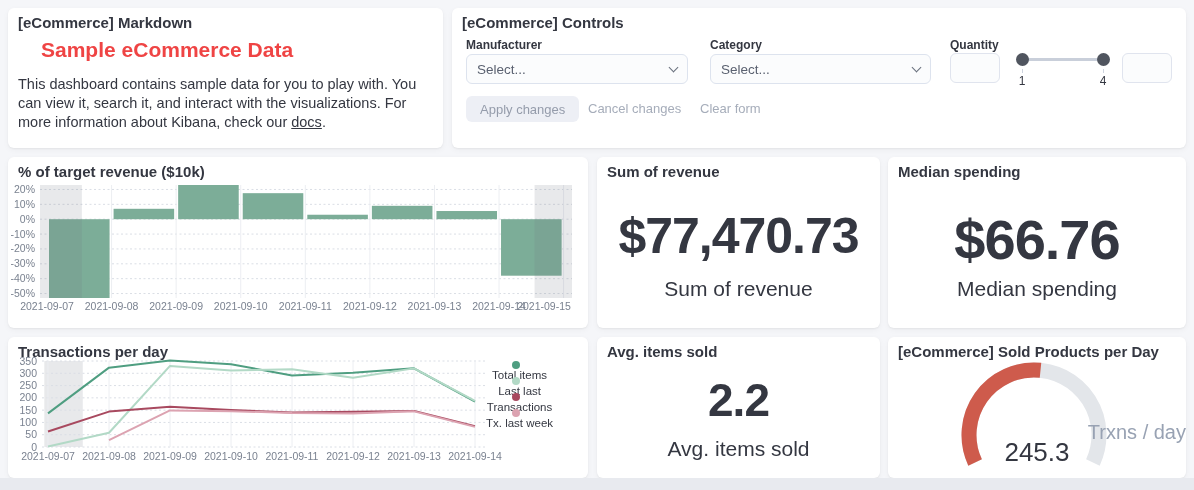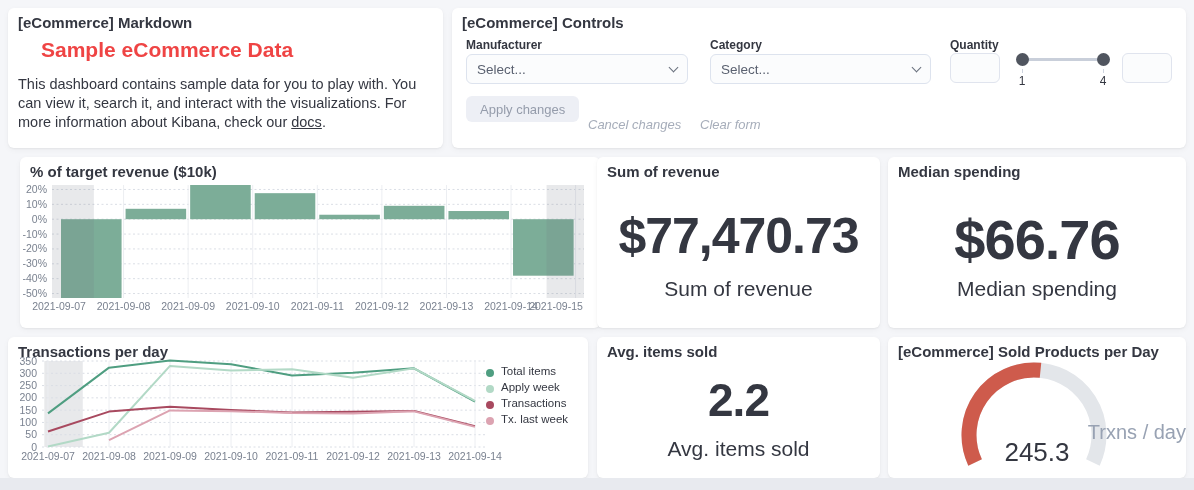--- a/index.html
+++ b/index.html
@@ -16,35 +16,35 @@
   
   .ctl-label { position:absolute; font-size:12px; font-weight:700; color:#343741; }
   .select-box { position:absolute; height:30px; background:#fbfcfd; border:1px solid #dde3ee; border-radius:6px;
                 display:flex; align-items:center; justify-content:space-between; padding:0 10px; cursor:pointer; }
   .select-box .sel-text { font-size:13.5px; color:#5a6170; }
   .chev { width:7px; height:7px; border-right:1.6px solid #69707d; border-bottom:1.6px solid #69707d;
           transform:rotate(45deg); margin-top:-4px; }
   .qty-input { position:absolute; width:50px; height:30px; background:#fbfcfd; border:1px solid #e0e4ee; border-radius:6px; }
   .btn-apply { position:absolute; left:14px; top:88px; height:26px; padding:0 14px; background:#edeff5; border:none;
                border-radius:6px; font-size:13px; color:#959cab; font-family:inherit; cursor:pointer; }
-  .btn-link { position:absolute; top:104px; height:26px; line-height:26px; font-size:13px; color:#a6adba; cursor:pointer;font-style:italic; }
+  .btn-link { position:absolute; top:88px; height:26px; line-height:26px; font-size:13px; color:#a6adba; cursor:pointer; }
   .slider-track { position:absolute; height:3px; background:#c9cfda; border-radius:2px; }
   .slider-handle { position:absolute; width:13px; height:13px; border-radius:50%; background:#50555f; cursor:pointer; }
   .slider-num { position:absolute; font-size:12px; color:#343741; width:20px; text-align:center; }
   .slider-tickmark { position:absolute; width:1px; height:4px; background:#cdd3de; }
   
   .metric-value { position:absolute; left:0; width:100%; text-align:center; font-weight:700; color:#343741; letter-spacing:-1px; }
   .metric-label { position:absolute; left:0; width:100%; text-align:center; color:#343741; }
   
   .gauge-label { position:absolute; left:0; width:100%; text-align:right; font-size:20px; color:#98a2b3; }
   .gauge-value { position:absolute; left:0; width:100%; text-align:center; font-size:26px; color:#343741; }
   
   svg text { font-family:"Liberation Sans", sans-serif; }
   .legend { position:absolute; left:478px; top:24px; }
-  .legend-item { display:flex; align-items:flex-end; height:16px; }
+  .legend-item { display:flex; align-items:center; height:16px;flex-direction:column; }
   .legend-dot { width:8px; height:8px; border-radius:50%; margin-right:7px; flex:none; }
   .legend-text { font-size:11.5px; color:#343741; white-space:nowrap; }
 </style>
 </head>
 <body>
 
 <div id="stage">
 
   <div class="panel" style="left:8px; top:8px; width:435px; height:140px;">
     <div class="ptitle">[eCommerce] Markdown</div>
@@ -76,21 +76,21 @@
     <div class="slider-tickmark" style="left:651px; top:61px;"></div>
     <div class="slider-num" style="left:560px; top:66px;">1</div>
     <div class="slider-num" style="left:641px; top:66px;">4</div>
     <div class="qty-input" style="left:670px; top:45px;"></div>
 
     <button class="btn-apply">Apply changes</button>
     <div class="btn-link" style="left:136px;">Cancel changes</div>
     <div class="btn-link" style="left:248px;">Clear form</div>
   </div>
 
-  <div class="panel" style="left:8px; top:157px; width:580px; height:171px;margin-left:12px;">
+  <div class="panel" style="left:8px; top:157px; width:580px; height:171px;">
     <div class="ptitle">% of target revenue ($10k)</div>
     <svg id="bar-chart" width="580" height="171" viewBox="0 0 580 171">
         <line x1="32" y1="32.46052631578947" x2="564" y2="32.46052631578947" stroke="#dadee5" stroke-width="1" stroke-dasharray="2,2.5"></line>
         <text x="27" y="35.96052631578947" text-anchor="end" font-size="10.5" fill="#7a8290">20%</text>
         <line x1="32" y1="47.328947368421055" x2="564" y2="47.328947368421055" stroke="#dadee5" stroke-width="1" stroke-dasharray="2,2.5"></line>
         <text x="27" y="50.828947368421055" text-anchor="end" font-size="10.5" fill="#7a8290">10%</text>
         <line x1="32" y1="62.19736842105263" x2="564" y2="62.19736842105263" stroke="#dadee5" stroke-width="1" stroke-dasharray="2,2.5"></line>
         <text x="27" y="65.69736842105263" text-anchor="end" font-size="10.5" fill="#7a8290">0%</text>
         <line x1="32" y1="77.06578947368422" x2="564" y2="77.06578947368422" stroke="#dadee5" stroke-width="1" stroke-dasharray="2,2.5"></line>
         <text x="27" y="80.56578947368422" text-anchor="end" font-size="10.5" fill="#7a8290">-10%</text>
@@ -185,21 +185,21 @@
         <path d="M40 94.52 L101 74.61714285714285 L162 69.70285714285714 L223 72.89714285714285 L284 75.6 L345 74.86285714285714 L406 73.88 L467 89.11428571428571 " fill="none" stroke="#a8495f" stroke-width="2" stroke-linejoin="round"></path>
         <path d="M101 103.12 L162 73.38857142857142 L223 74.12571428571428 L284 76.09142857142857 L345 76.58285714285714 L406 74.37142857142857 L467 89.85142857142857 " fill="none" stroke="#dca3b1" stroke-width="2" stroke-linejoin="round"></path>
       </svg>
     <div class="legend" id="line-legend">
         <div class="legend-item">
           <span class="legend-dot" style="background: rgb(79, 158, 129);"></span>
           <span class="legend-text">Total items</span>
         </div>
         <div class="legend-item">
           <span class="legend-dot" style="background: rgb(178, 217, 198);"></span>
-          <span class="legend-text">Apply week</span>
+          <span class="legend-text">Last last</span>
         </div>
         <div class="legend-item">
           <span class="legend-dot" style="background: rgb(168, 73, 95);"></span>
           <span class="legend-text">Transactions</span>
         </div>
         <div class="legend-item">
           <span class="legend-dot" style="background: rgb(220, 163, 177);"></span>
           <span class="legend-text">Tx. last week</span>
         </div>
       </div>

